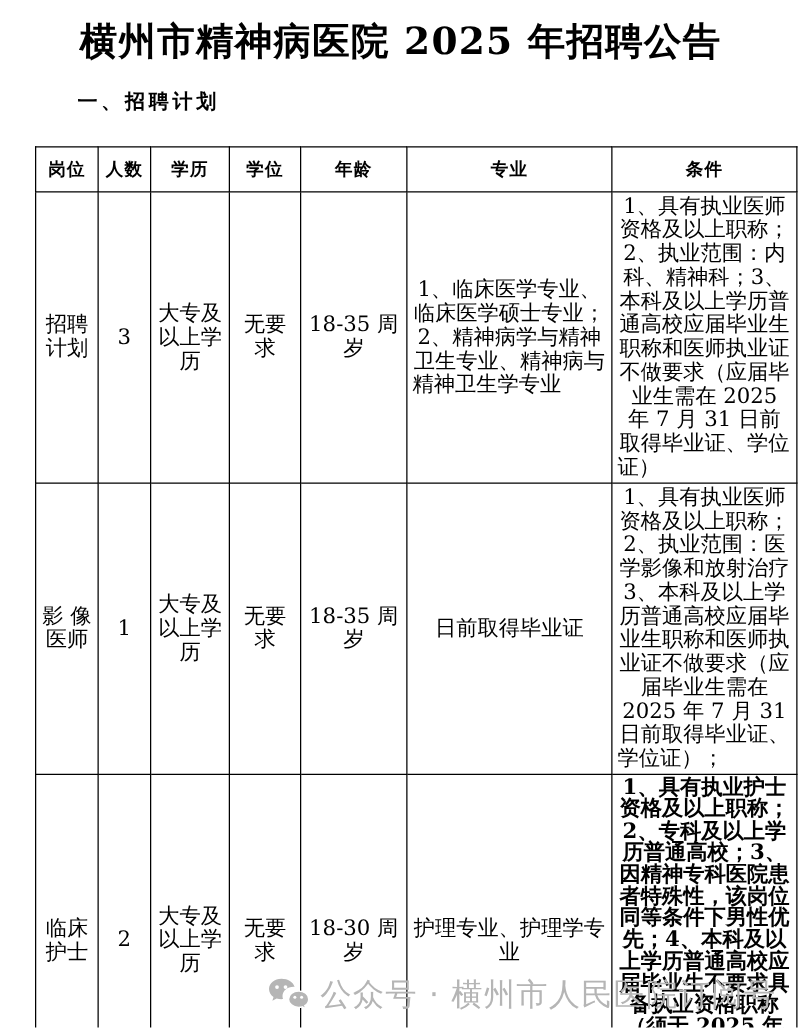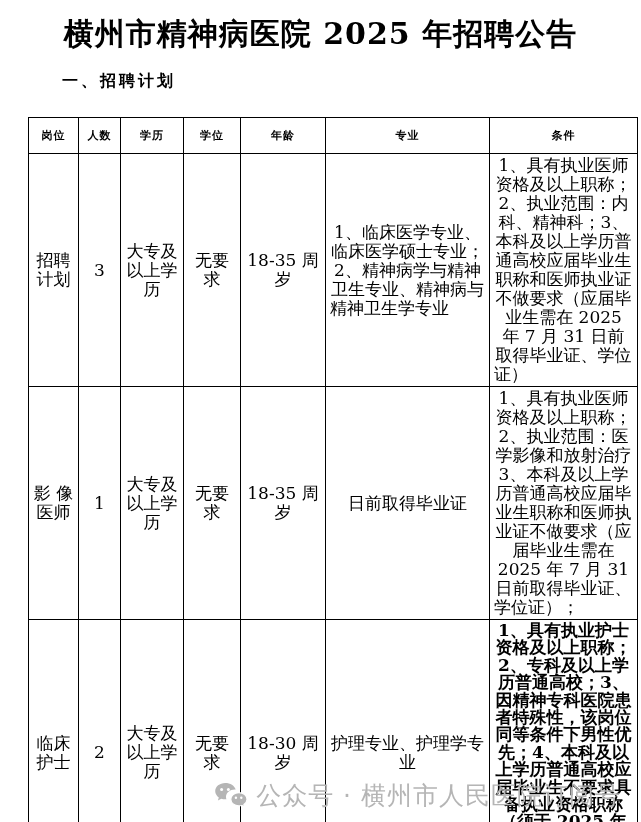--- a/index.html
+++ b/index.html
@@ -32,21 +32,21 @@
     table-layout: fixed;
     margin-left: 28px;
     width: 609px;
   }
   table.recruit th,
   table.recruit td {
     border: 1.5px solid #000;
     overflow: hidden;
   }
   table.recruit th {
-    font-size: 11px;
+    font-size: 14px;
     font-weight: bold;
     height: 36px;
     text-align: center;
     vertical-align: middle;
     letter-spacing: 1px;
   }
   table.recruit td {
     font-size: 17px;
     text-align: center;
     vertical-align: middle;

